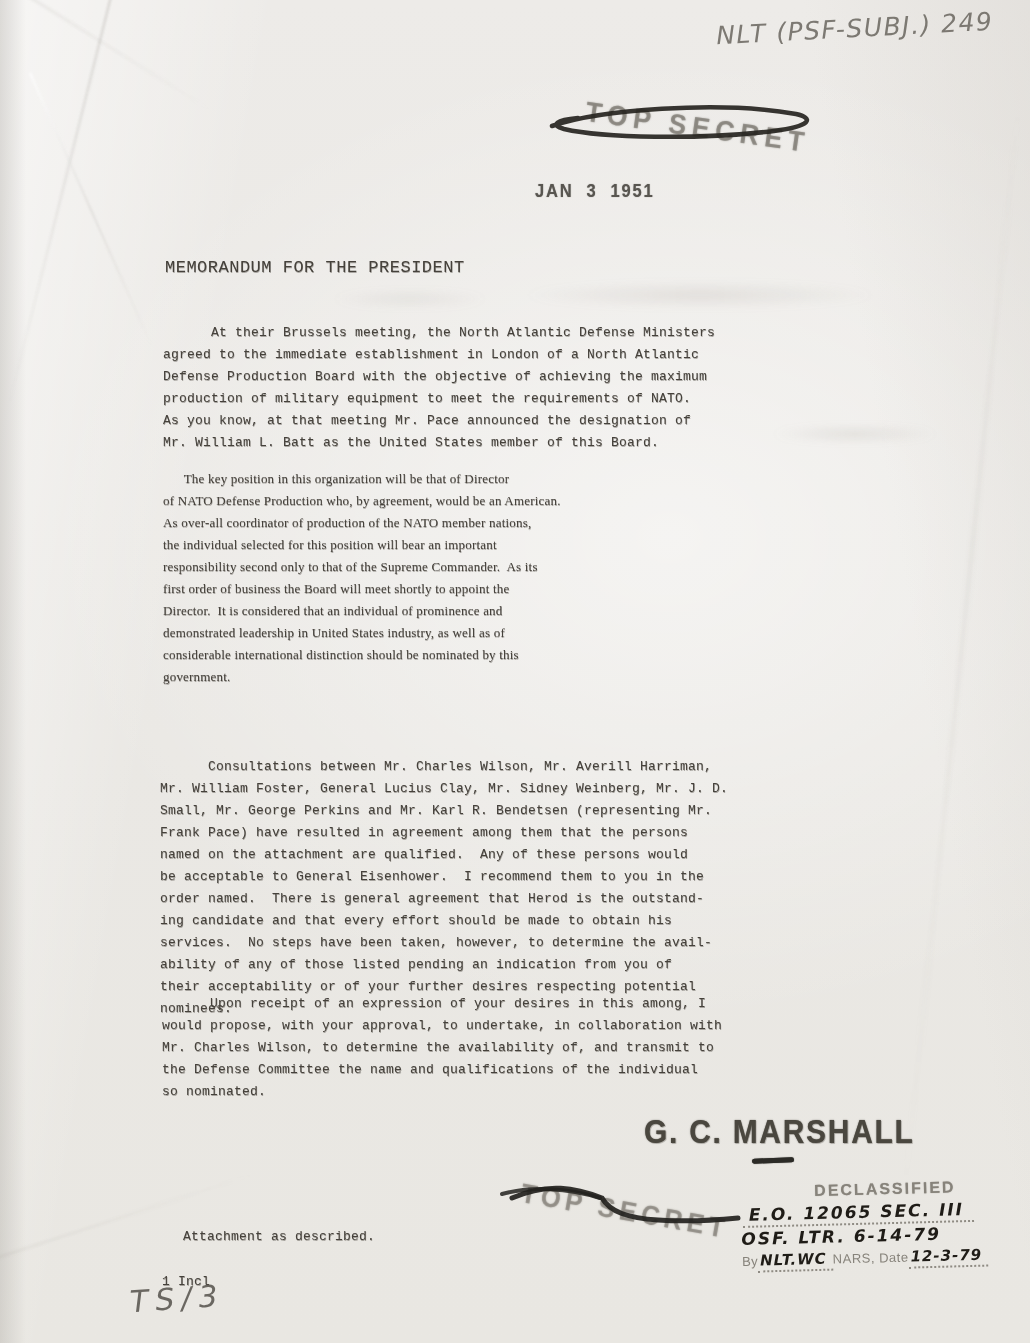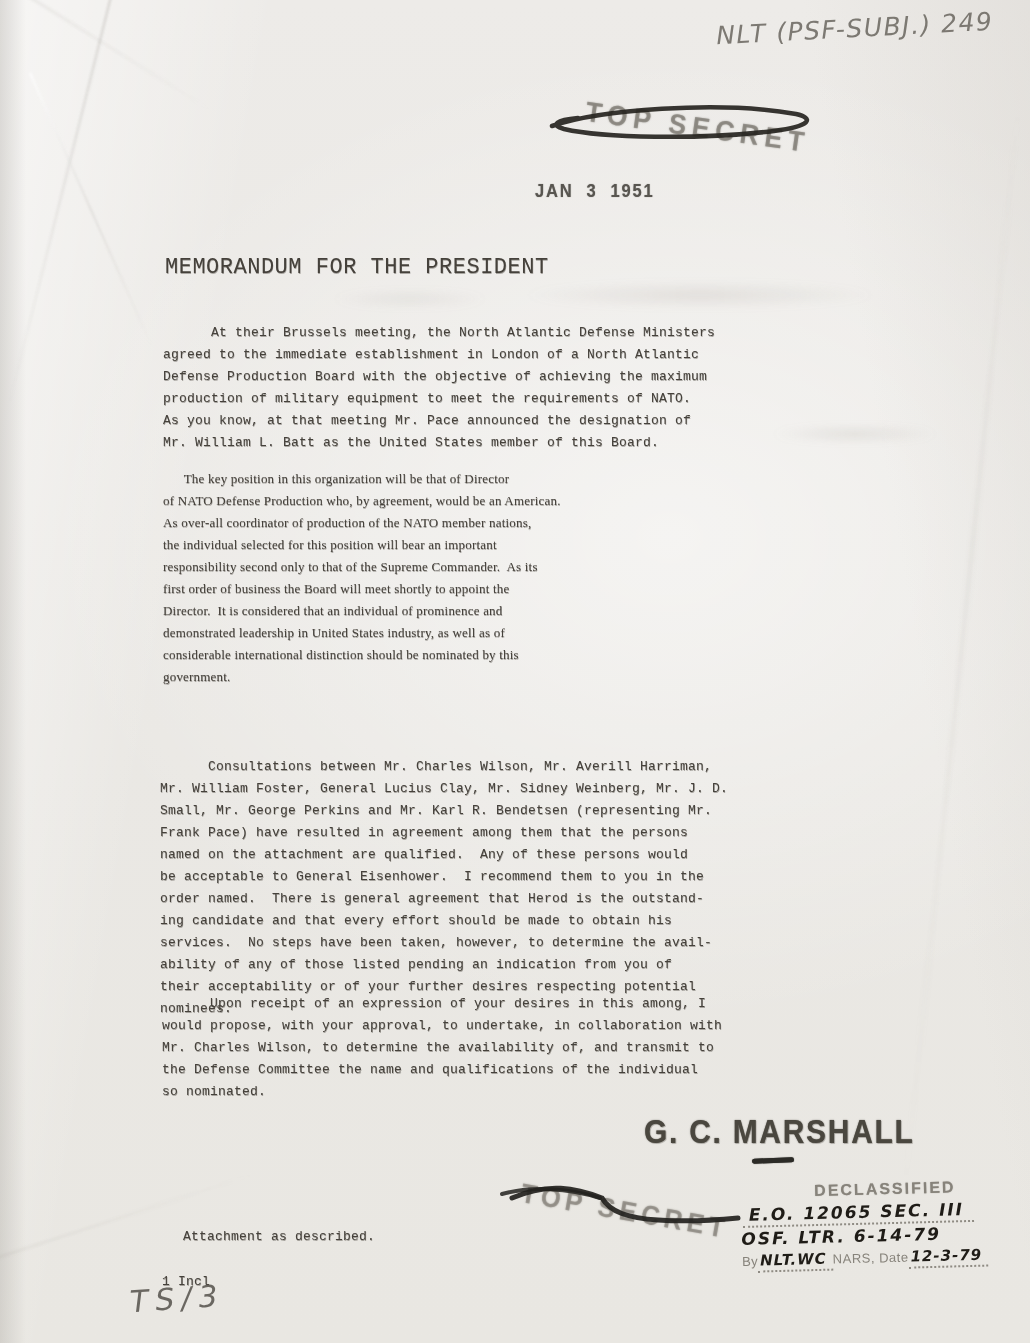--- a/index.html
+++ b/index.html
@@ -33,21 +33,21 @@
   .smudge2 { left:770px; top:426px; width:170px; height:16px;
     background:radial-gradient(ellipse, rgba(130,124,114,0.16), transparent 70%); }
   .smudge3 { left:330px; top:290px; width:160px; height:18px;
     background:radial-gradient(ellipse, rgba(130,124,114,0.10), transparent 70%); }
 
   
   .type {
     color:#45413b; font-size:13px; line-height:22px; letter-spacing:0.2px;
     white-space:pre-wrap; text-shadow:0.4px 0.5px 0.6px rgba(62,57,51,0.4);
   }
-  .heading { font-size:22px; letter-spacing:0.5px; }
+  .heading { font-size:17px; letter-spacing:0.5px; }
 
   
   .pencil { font-family:"DejaVu Sans", sans-serif; font-style:italic; color:rgba(104,101,94,0.85); }
   .hw-topright { left:716px; top:14px; font-size:25px; letter-spacing:1.5px; transform:rotate(-3deg); }
   .hw-ts { left:130px; top:1281px; font-size:30px; letter-spacing:7px; transform:rotate(-4deg); color:rgba(92,89,83,0.9); }
 
   
   .stamp-ts {
     font-family:"Liberation Sans", sans-serif; font-weight:700; white-space:pre;
     text-shadow:0 0 1.5px rgba(128,124,116,0.8);

